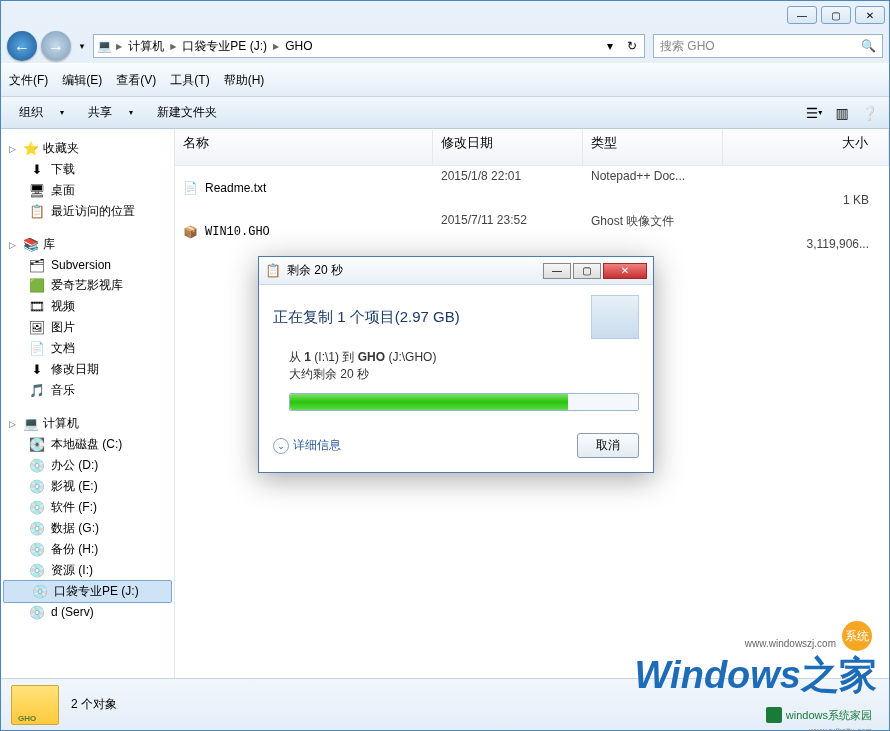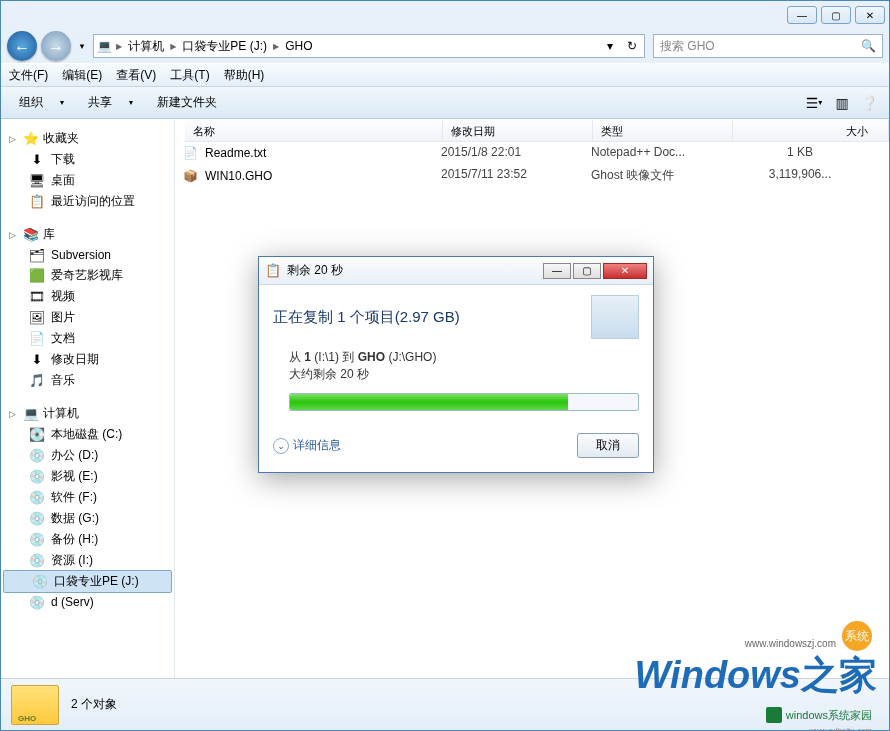--- a/index.html
+++ b/index.html
@@ -18,49 +18,49 @@
 .addressbar { flex: 1; height: 24px; background: #fff; border: 1px solid #9ab4cc; display: flex; align-items: center; padding: 0 2px; font-size: 12px; }
 .addressbar .folder-icon { width: 18px; height: 18px; display: flex; align-items: center; justify-content: center; }
 .crumb { padding: 0 4px; height: 100%; display: flex; align-items: center; cursor: pointer; }
 .sep { color: #666; font-size: 8px; padding: 0 2px; }
 .addr-right { margin-left: auto; display: flex; gap: 2px; }
 .addr-ico { width: 20px; height: 20px; display: flex; align-items: center; justify-content: center; cursor: pointer; }
 
 .searchbar { width: 230px; height: 24px; background: #fff; border: 1px solid #9ab4cc; display: flex; align-items: center; padding: 0 6px; font-size: 12px; color: #888; margin-left: 4px; }
 .searchbar .mag { margin-left: auto; color: #4a7ab0; }
 
-.menubar { height: 24px; background: linear-gradient(#f7fbff,#e4eef7); border-top: 1px solid #fff; border-bottom: 1px solid #c8d6e4; display: flex; align-items: center; padding: 0 8px; font-size: 12px; gap: 14px; }
+.menubar { height: 34px; background: linear-gradient(#f7fbff,#e4eef7); border-top: 1px solid #fff; border-bottom: 1px solid #c8d6e4; display: flex; align-items: center; padding: 0 8px; font-size: 12px; gap: 14px; }
 .menuitem { cursor: pointer; }
 
 .toolbar { height: 32px; background: linear-gradient(#f1f7fc,#dae9f5); border-bottom: 1px solid #b6cbdd; display: flex; align-items: center; padding: 0 8px; font-size: 12px; gap: 4px; }
 .tbtn { padding: 3px 10px; cursor: pointer; display: flex; align-items: center; gap: 17px; }
 .tdrop { font-size: 8px; }
 .tright { margin-left: auto; display: flex; gap: 6px; align-items: center; }
 .ticon { width: 22px; height: 22px; display: flex; align-items: center; justify-content: center; cursor: pointer; font-size: 14px; }
 
 .content { flex: 1; display: flex; background: #fff; border-top: 1px solid #fff; min-height: 0; }
 
 .sidebar { width: 174px; border-right: 1px solid #e0e8f0; overflow-y: auto; font-size: 12px; padding: 4px 0; }
 .sidegroup { padding: 4px 0 8px; }
 .sidehead { display: flex; align-items: center; gap: 4px; padding: 2px 8px; cursor: pointer; font-weight: normal; }
 .sideitem { display: flex; align-items: center; gap: 6px; padding: 2px 8px 2px 28px; cursor: pointer; }
 .sideitem.selected { background: #cee4f6; border: 1px solid #7da8cc; border-radius: 2px; margin: -1px 2px; }
 .sico { width: 16px; height: 16px; display: inline-flex; align-items: center; justify-content: center; font-size: 13px; }
 .exp { width: 10px; font-size: 9px; color: #666; }
 
 .main { flex: 1; display: flex; flex-direction: column; }
-.columns { height: 22px; display: flex; border-bottom: 1px solid #e3e9f0; font-size: 11px; background: linear-gradient(#fdfdfe,#f0f4f8); margin-left: 10px; }
+.columns { height: 36px; display: flex; border-bottom: 1px solid #e3e9f0; font-size: 13px; background: linear-gradient(#fdfdfe,#f0f4f8); }
 .col { padding: 4px 8px; border-right: 1px solid #e3e9f0; cursor: pointer; }
 .c-name { width: 258px; } .c-date { width: 150px; } .c-type { width: 140px; } .c-size { flex: 1; text-align: right; padding-right: 20px; }
 
 .filelist { flex: 1; position: relative; }
 .filerow { display: flex; font-size: 12px; padding: 3px 0; cursor: pointer; }
 .fcell { padding: 0 8px; color: #444; }
 .fname { width: 258px; display: flex; align-items: center; gap: 6px; color: #000; }
-.fdate { width: 150px; } .ftype { width: 140px; } .fsize { flex: 1; text-align: center; padding-right: 20px; }
+.fdate { width: 150px; } .ftype { width: 140px; } .fsize { flex: 1; text-align: right; padding-right: 20px; margin-top: 24px; }
 .fico { width: 16px; height: 16px; display: inline-flex; align-items: center; justify-content: center; }
 
 .redtext { position: absolute; top: 395px; left: 190px; right: 30px; text-align: center; color: #e23030; font-size: 24px; font-family: SimSun, serif; }
 
 .statusbar { height: 52px; border-top: 1px solid #c8d6e4; background: linear-gradient(#f1f6fb,#e4eef8); display: flex; align-items: center; padding: 0 10px; gap: 12px; font-size: 12px; }
 .statusthumb { width: 48px; height: 40px; background: linear-gradient(#ffe27a,#ffc93c); border: 1px solid #c9a743; border-radius: 2px; position: relative; }
 .statusthumb::after { content: "GHO"; position: absolute; bottom: 1px; left: 6px; font-size: 8px; color: #5a7a3a; font-weight: bold; }
 
 
 .dialog { position: absolute; left: 258px; top: 256px; width: 396px; background: #fff; border: 1px solid #4a7ab0; box-shadow: 0 6px 28px rgba(0,0,0,.35); z-index: 10; }
@@ -269,21 +269,21 @@
               <span class="fico">📄</span>
               <span>Readme.txt</span>
             </div>
           <div class="fcell fdate">2015/1/8 22:01</div>
           <div class="fcell ftype">Notepad++ Doc...</div>
           <div class="fcell fsize">1 KB</div>
         </div>
         <div class="filerow">
           <div class="fcell fname">
               <span class="fico">📦</span>
-              <span style="font-family:Liberation Sans, sans-serif;">WIN10.GHO</span>
+              <span style="font-family:Liberation Mono, monospace;">WIN10.GHO</span>
             </div>
           <div class="fcell fdate">2015/7/11 23:52</div>
           <div class="fcell ftype">Ghost 映像文件</div>
           <div class="fcell fsize">3,119,906...</div>
         </div>
 
       </div>
     </div>
   </div>
 

